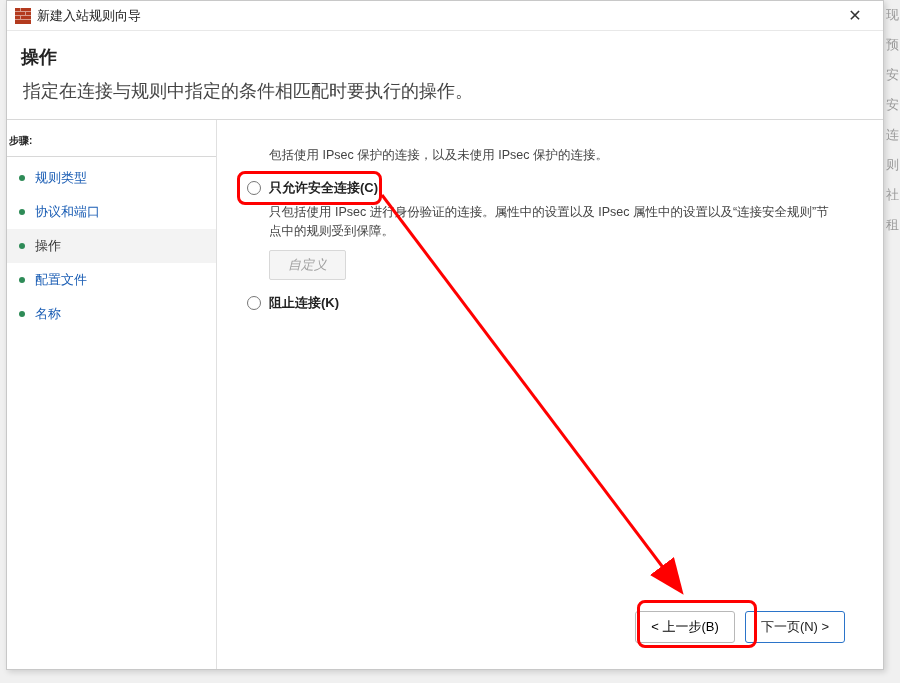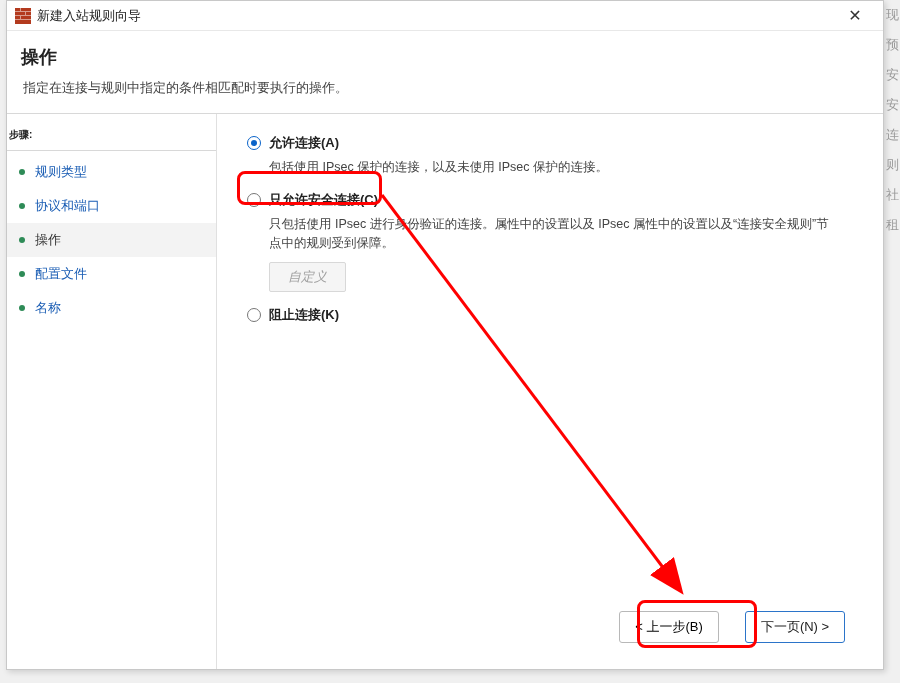--- a/index.html
+++ b/index.html
@@ -43,21 +43,21 @@
       display: flex; align-items: center; justify-content: center;
       font-size: 16px; cursor: default;
       color: #333;
     }
 
     .header-band {
       padding: 14px 14px 16px 14px;
       background: #ffffff;
     }
     .header-title { font-size: 18px; font-weight: bold; color: #222; margin-bottom: 10px; }
-    .header-subtitle { font-size: 13px; color: #444; padding-left: 2px; }
+    .header-subtitle { font-size: 18px; color: #444; padding-left: 2px; }
 
     .body-area {
       flex: 1;
       display: flex;
       border-top: 1px solid #d8d8d8;
       min-height: 0;
     }
 
     .steps-pane {
       width: 210px;
@@ -133,21 +133,21 @@
       background: #f5f5f5;
       border: 1px solid #d8d8d8;
       border-radius: 2px;
       font-style: italic;
     }
 
     .footer-buttons {
       margin-top: auto;
       display: flex;
       justify-content: flex-end;
-      gap: 26px;
+      gap: 10px;
       padding: 14px 10px 16px 0;
     }
     .nav-btn {
       padding: 6px 14px;
       font-size: 13px;
       background: #ffffff;
       border: 1px solid #b8b8b8;
       border-radius: 3px;
       min-width: 100px;
       text-align: center;
@@ -235,26 +235,20 @@
       </div>
       <div class="step-item link">
         <span class="step-bullet"></span>
         <span class="step-label">名称</span>
       </div>
     </div>
 
     <div class="content-pane">
 
       <div class="option-group">
-        <div class="option-row">
-          <span class="radio selected">
-              <span class="dot"></span>
-            </span>
-          <span class="option-label">允许连接(A)</span>
-        </div>
         <div class="option-desc">包括使用 IPsec 保护的连接，以及未使用 IPsec 保护的连接。</div>
       </div>
 
       <div class="option-group">
         <div class="option-row">
           <span class="radio"></span>
           <span class="option-label">只允许安全连接(C)</span>
         </div>
         <div class="option-desc">只包括使用 IPsec 进行身份验证的连接。属性中的设置以及 IPsec 属性中的设置以及“连接安全规则”节点中的规则受到保障。</div>
         <button class="customize-btn" disabled="">自定义</button>

